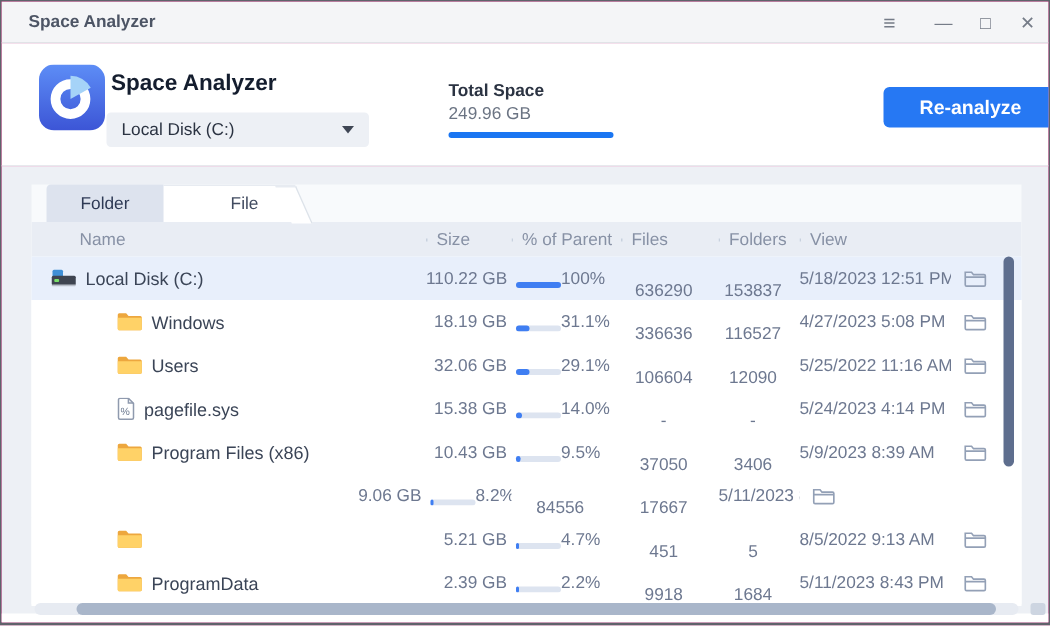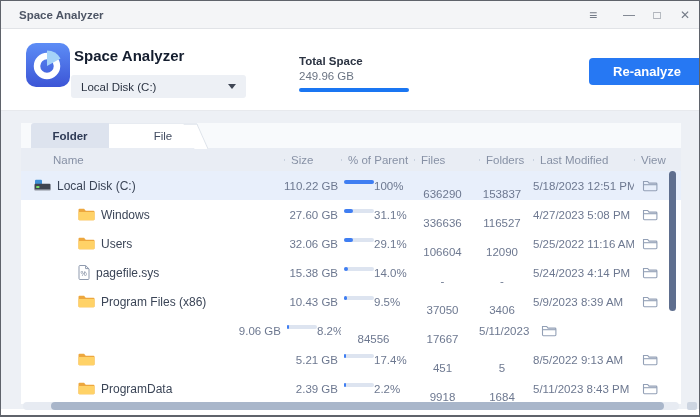--- a/index.html
+++ b/index.html
@@ -45,21 +45,21 @@
     font-size:13px; font-weight:700; border-radius:4px; cursor:pointer;
   }
 
   
   .content{ position:absolute; left:0; top:110px; right:0; bottom:0; background:#edf0f5; }
 
   .tabstrip{ position:absolute; left:20px; top:12px; width:660px; height:25px; background:#f8fafc; }
   .tab{ position:absolute; top:0; height:25px; display:flex; align-items:center; justify-content:center;
         font-size:11.5px; cursor:default; }
   .tab-folder{ left:10px; width:78px; background:#dde3ee; border-radius:3px 0 0 0;
-               font-weight:700; color:#2e3a55; z-index:2; }
+               font-weight:400; color:#2e3a55; z-index:2; }
   .tab-file{ left:88px; width:88px; background:#fff; color:#414b60; z-index:1;
              border-top:1px solid #e7ebf1; }
   .tab-file::after{ content:''; position:absolute; top:0; right:-6px; width:13px; height:100%;
                     background:#fff; transform:skewX(24deg); border-right:1px solid #dde3ea;
                     border-top:1px solid #e7ebf1; }
   .tab-file .tab-label{ position:relative; z-index:2;margin-left:20px; }
 
   .table{ position:absolute; left:20px; top:37px; width:660px; height:256px; background:#fff; }
   .thead{
     display:grid; grid-template-columns:263px 57px 73px 65px 54px 101px 47px;
@@ -73,21 +73,21 @@
 
   .tr{ display:grid; grid-template-columns:263px 57px 73px 65px 54px 101px 47px;
        height:29px; align-items:center; background:#fff; cursor:default; }
   .tr.selected{ background:#e8effb; }
   .td{ font-size:11.5px; color:#6d7890; white-space:nowrap; overflow:hidden; }
   .td.name{ display:flex; align-items:center; color:#3b4557; font-size:12px; }
   .td.name .icon{ margin-left:13px; display:flex; flex:none; }
   .td.name.child .icon{ margin-left:57px; }
   .td.name .nm{ margin-left:6px; }
   .td.size{ text-align:right; padding-right:3px; }
-  .td.pct{ display:flex; align-items:flex-start; }
+  .td.pct{ display:flex; align-items:flex-end; }
   .bar{ width:30px; height:4px; border-radius:2px; background:#dde4f0; margin-left:3px;
         position:relative; flex:none; }
   .bar .fill{ position:absolute; left:0; top:0; height:4px; border-radius:2px; background:#3f7ef2; }
   .pv{ margin-left:auto; padding-right:14px; }
   .td.files, .td.folders{ text-align:center; padding-right:8px;margin-top:16px; }
   .td.modified{ padding-right:10px; }
   .td.view{ display:flex; }
   .view-btn{ margin-left:8px; display:flex; cursor:pointer; }
 
   
@@ -157,21 +157,20 @@
       </div>
     </div>
 
     <div class="table">
       <div class="thead">
         <div class="th name">Name</div>
         <div class="th">Size</div>
         <div class="th">% of Parent</div>
         <div class="th">Files</div>
         <div class="th">Folders</div>
-        <div class="th">Last Modified</div>
         <div class="th">View</div>
       </div>
       <div id="rows">
           <div class="tr selected">
     <div class="td name">
       <span class="icon">
                 <svg width="17" height="13" viewBox="0 0 17 13">
                   <rect x="1" y="0.8" width="7" height="5" rx="1" fill="#3f8fd6"></rect>
                   <rect x="0.5" y="4.8" width="16" height="6.4" rx="1" fill="#3e4450"></rect>
                   <rect x="0.5" y="10.6" width="16" height="1.2" rx="0.6" fill="#b9bfc9"></rect>
@@ -202,21 +201,21 @@
           <div class="tr">
     <div class="td name child">
       <span class="icon">
                 <svg width="17" height="13" viewBox="0 0 17 13">
                   <path d="M0.5 1.8 a1 1 0 0 1 1 -1 h4.6 l1.6 1.9 h7.8 a1 1 0 0 1 1 1 v7.5 a1 1 0 0 1 -1 1 h-14 a1 1 0 0 1 -1 -1 z" fill="#eda73e"></path>
                   <path d="M0.5 3.9 h16 v7.3 a1 1 0 0 1 -1 1 h-14 a1 1 0 0 1 -1 -1 z" fill="#ffd267"></path>
                 </svg>
               </span>
       <span class="nm">Windows</span>
     </div>
-    <div class="td size">27.60 GB</div>
+    <div class="td size">18.19 GB</div>
     <div class="td pct">
       <span class="bar">
                 <span class="fill" style="width: 9px;"></span>
               </span>
       <span class="pv">31.1%</span>
     </div>
     <div class="td files">336636</div>
     <div class="td folders">116527</div>
     <div class="td modified">4/27/2023 5:08 PM</div>
     <div class="td view">
@@ -343,21 +342,21 @@
                   <path d="M0.5 1.8 a1 1 0 0 1 1 -1 h4.6 l1.6 1.9 h7.8 a1 1 0 0 1 1 1 v7.5 a1 1 0 0 1 -1 1 h-14 a1 1 0 0 1 -1 -1 z" fill="#eda73e"></path>
                   <path d="M0.5 3.9 h16 v7.3 a1 1 0 0 1 -1 1 h-14 a1 1 0 0 1 -1 -1 z" fill="#ffd267"></path>
                 </svg>
               </span>
     </div>
     <div class="td size">5.21 GB</div>
     <div class="td pct">
       <span class="bar">
                 <span class="fill" style="width: 2px;"></span>
               </span>
-      <span class="pv">17.4%</span>
+      <span class="pv">4.7%</span>
     </div>
     <div class="td files">451</div>
     <div class="td folders">5</div>
     <div class="td modified">8/5/2022 9:13 AM</div>
     <div class="td view">
       <span class="view-btn">
                 <svg width="16" height="13" viewBox="0 0 16 13" fill="none" stroke="#93a0b6" stroke-width="1.1">
                   <path d="M1.5 2.5 h4.2 l1.3 1.6 h7 a0.9 0.9 0 0 1 0.9 0.9 v5.8 a0.9 0.9 0 0 1 -0.9 0.9 h-11.6 a0.9 0.9 0 0 1 -0.9 -0.9 z"></path>
                   <path d="M1.5 5.7 h13.4"></path>
                 </svg>

